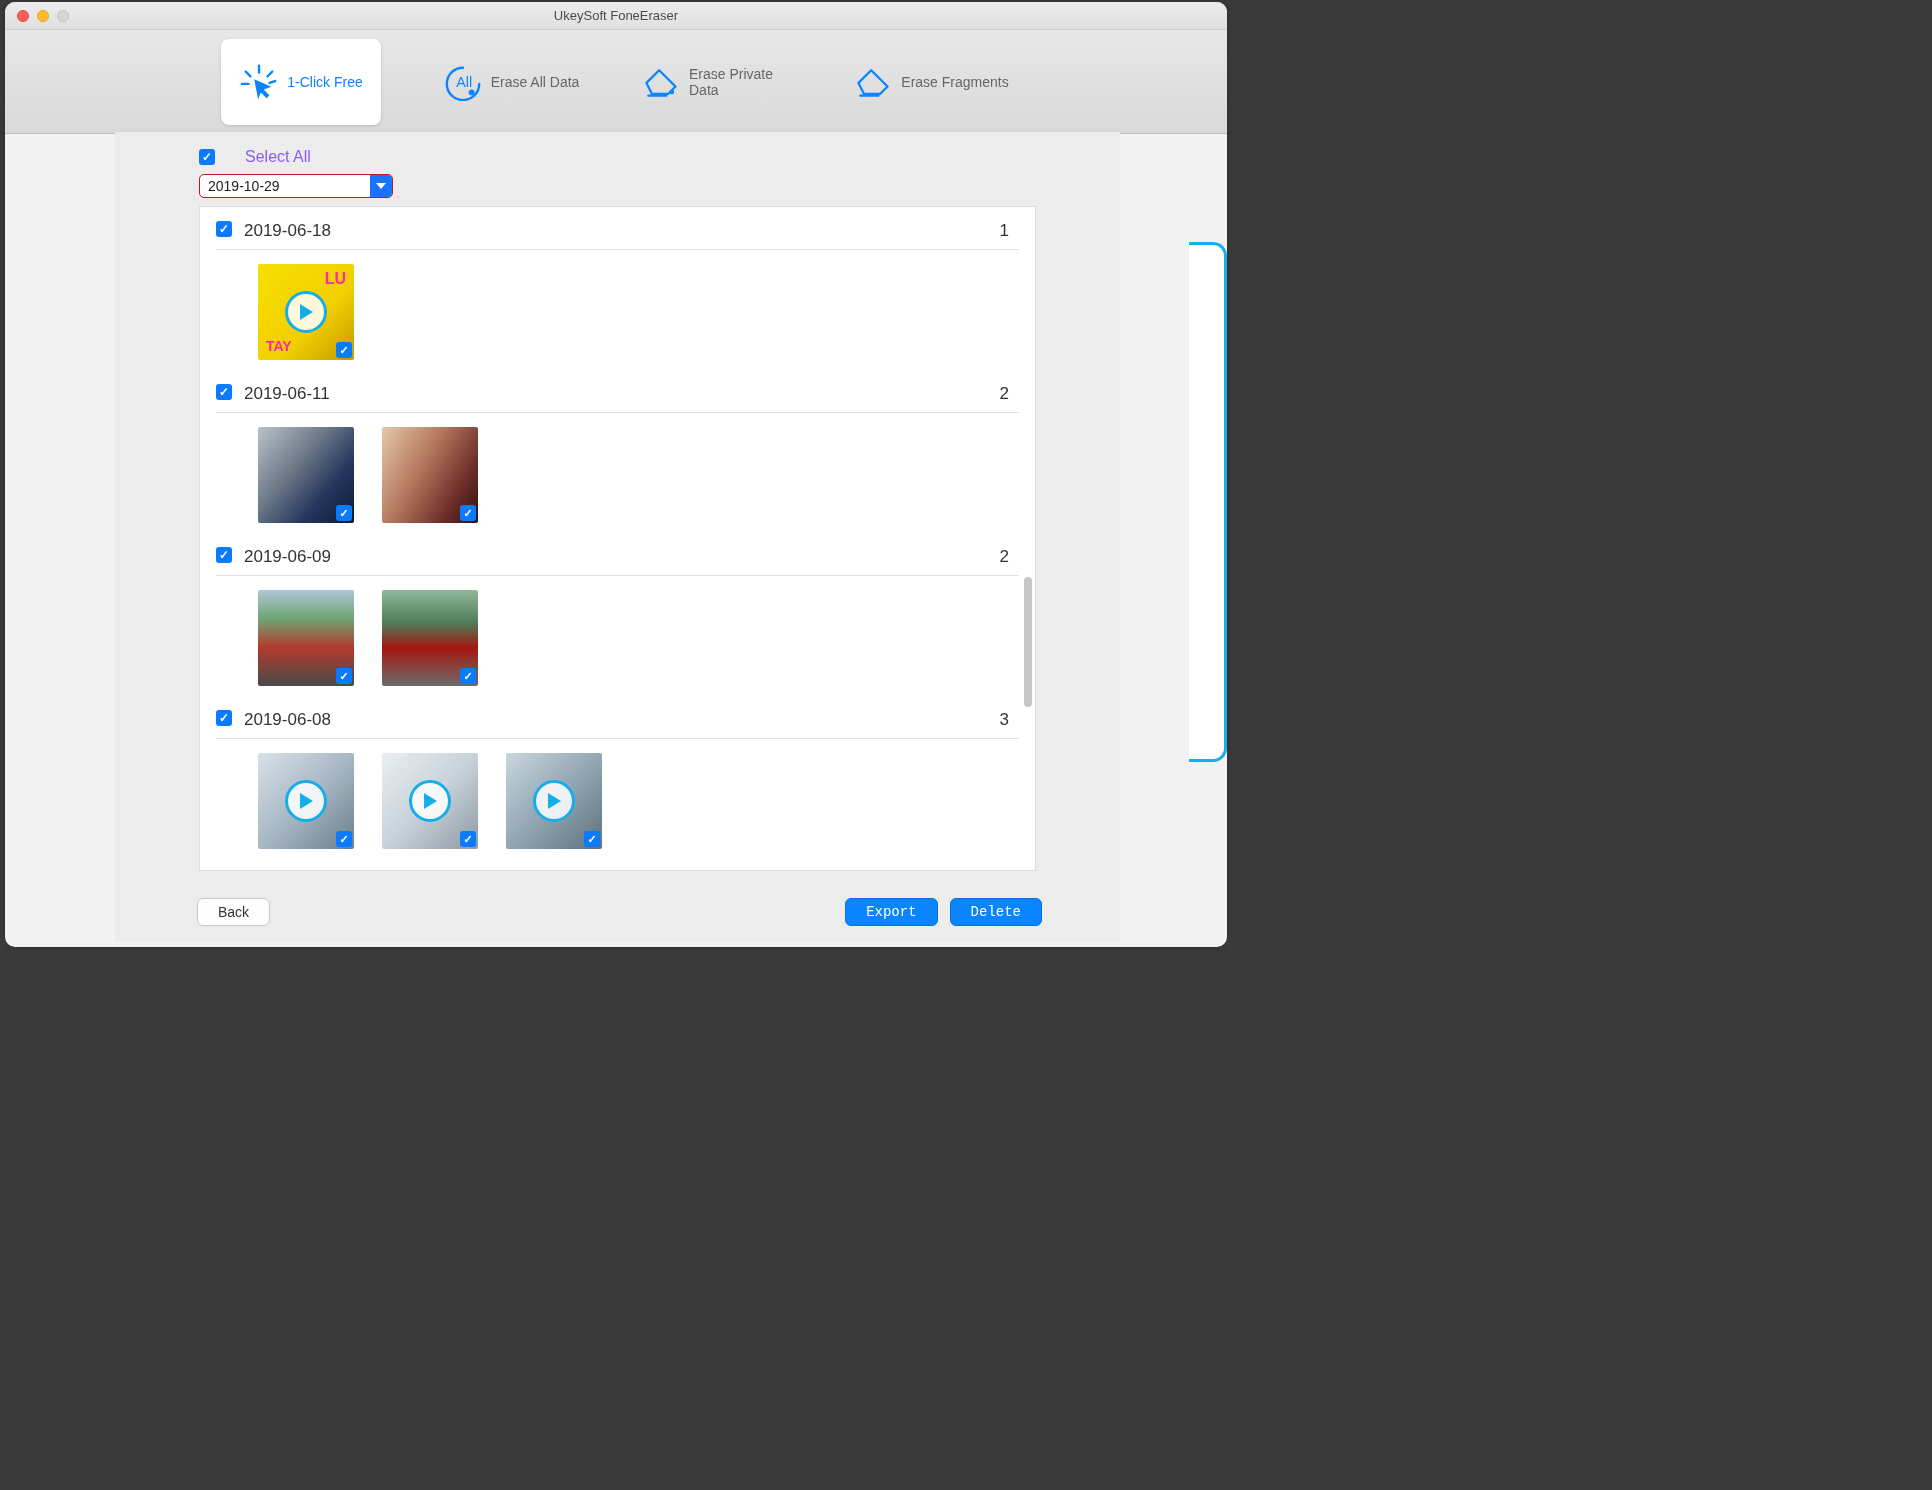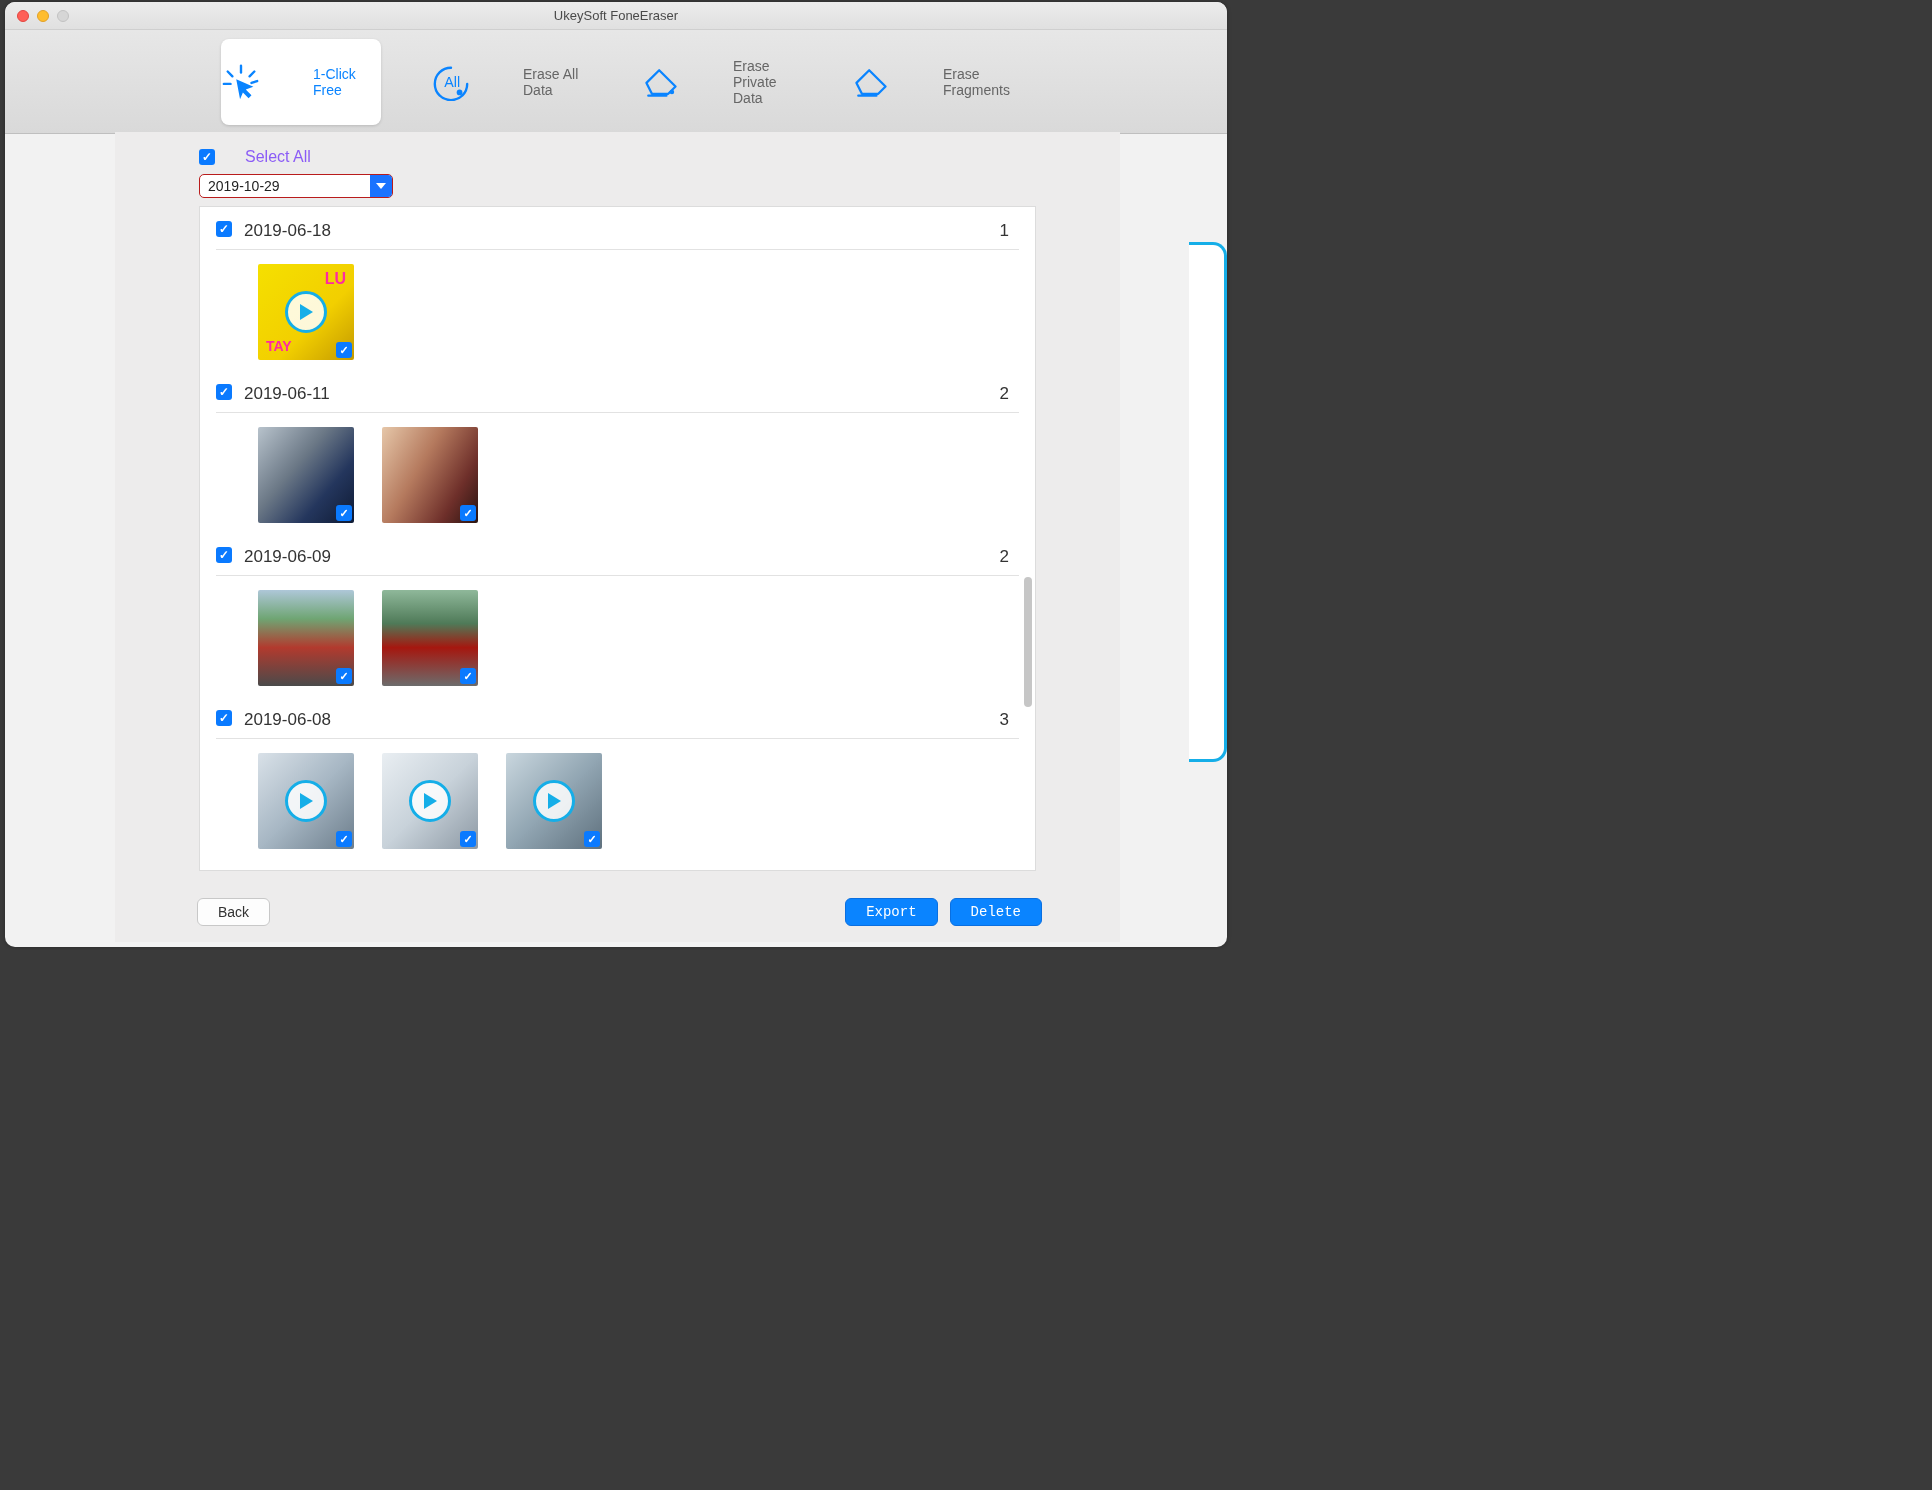--- a/index.html
+++ b/index.html
@@ -58,21 +58,21 @@
     align-items: center;
     justify-content: center;
     gap: 8px;
     border-radius: 8px;
     cursor: pointer;
   }
   .tool-tab.active {
     background: #ffffff;
     box-shadow: 0 1px 3px rgba(0,0,0,0.15);
   }
-  .tool-tab .tab-label { font-size: 14px; color: #666; margin-left: 44px; }
+  .tool-tab .tab-label { font-size: 14px; color: #666; }
   .tool-tab.active .tab-label { color: #0a84ff; font-weight: 500; }
   .tab-icon { width: 40px; height: 36px; display: flex; align-items: center; justify-content: center; }
 
   
   .side-shadow {
     position: absolute;
     right: 0;
     top: 240px;
     width: 38px;
     height: 520px;

